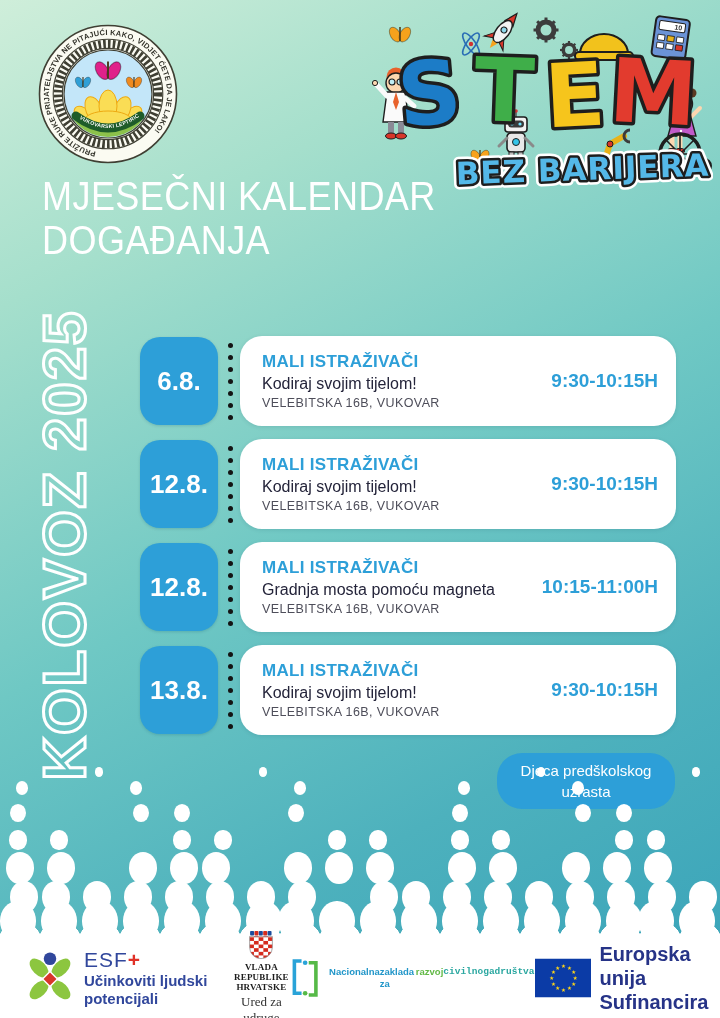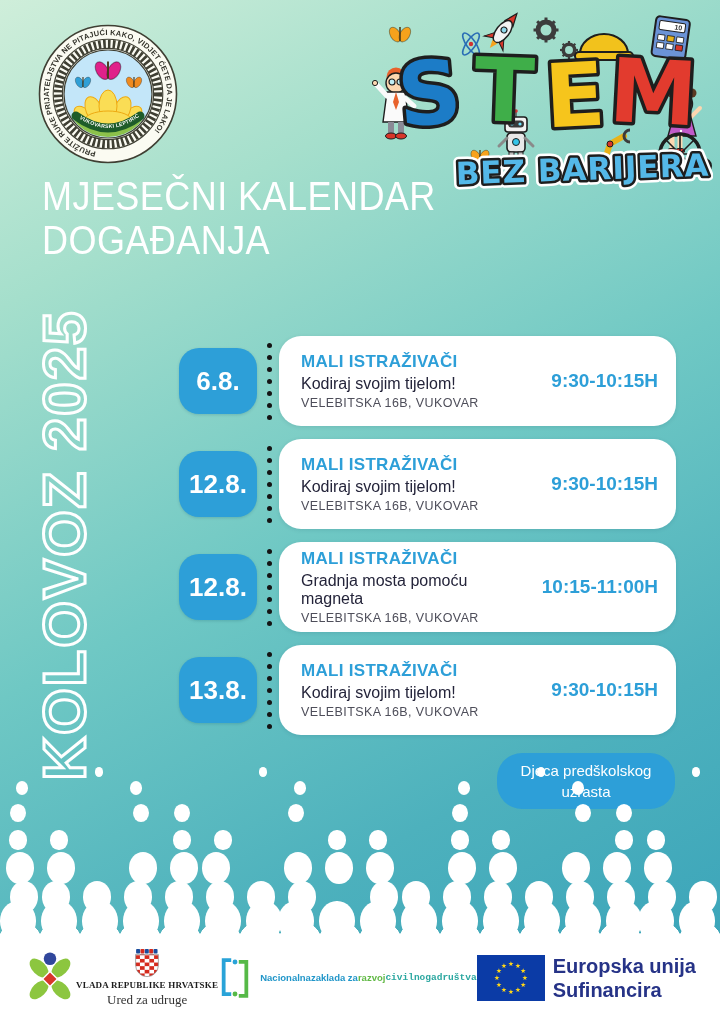--- a/index.html
+++ b/index.html
@@ -17,23 +17,23 @@
     text-anchor:middle;paint-order:stroke;stroke-linejoin:round;}
   .title{position:absolute;left:42px;top:174px;color:#ffffff;font-size:40px;line-height:1.1;
     letter-spacing:.5px;transform:scaleX(.9);transform-origin:left top;font-weight:400;}
   
   .month{position:absolute;left:64px;top:545px;transform:translate(-50%,-50%) rotate(-90deg);
     white-space:nowrap;font-size:60px;font-weight:bold;letter-spacing:2px;
     color:transparent;-webkit-text-stroke:3px #ffffff;}
   
   .events{position:absolute;left:140px;top:336px;width:536px;}
   .event-row{display:flex;align-items:center;height:90px;margin-bottom:13px;}
-  .date-badge{width:78px;height:66px;border-radius:20px;color:#fff;font-weight:bold;font-size:26px;
+  .date-badge{width:78px;height:88px;border-radius:20px;color:#fff;font-weight:bold;font-size:26px;
     display:flex;align-items:center;justify-content:center;flex-shrink:0;
-    box-shadow:0 1px 3px rgba(0,60,80,.18);margin-left:39px;}
+    box-shadow:0 1px 3px rgba(0,60,80,.18);}
   .dotted-sep{display:flex;flex-direction:column;justify-content:center;gap:7px;margin:0 7px 0 10px;}
   .dotted-sep i{width:5px;height:5px;border-radius:50%;background:#141414;display:block;}
   .event-card{flex:1;height:90px;background:#fff;border-radius:22px;display:flex;align-items:center;
     padding:0 18px 0 22px;box-shadow:0 1px 4px rgba(0,50,70,.12);}
   .event-main{flex:1;display:flex;flex-direction:column;gap:3px;}
   .event-title{font-weight:bold;font-size:17px;letter-spacing:.3px;}
   .event-desc{color:#24243a;font-size:16px;}
   .event-loc{color:#4e4e5a;font-size:12.5px;letter-spacing:.4px;}
   .event-time{font-weight:bold;font-size:19px;white-space:nowrap;margin-left:8px;}
   
@@ -432,20 +432,24 @@
         <svg width="52" height="54" viewBox="0 0 54 56">
           <g>
             <ellipse cx="27" cy="13" rx="7" ry="12" fill="#8cc63f" transform="rotate(45 27 29)"></ellipse>
             <ellipse cx="27" cy="13" rx="7" ry="12" fill="#8cc63f" transform="rotate(135 27 29)"></ellipse>
             <ellipse cx="27" cy="13" rx="7" ry="12" fill="#8cc63f" transform="rotate(225 27 29)"></ellipse>
             <ellipse cx="27" cy="13" rx="7" ry="12" fill="#8cc63f" transform="rotate(315 27 29)"></ellipse>
             <circle cx="27" cy="8" r="6.5" fill="#31479c"></circle>
             <rect x="21.5" y="23.5" width="11" height="11" fill="#d8362a" stroke="#ffffff" stroke-width="1.5" transform="rotate(45 27 29)"></rect>
           </g>
         </svg>
+        <div class="esf-text">
+          <div class="esf-title"><span>ESF</span><span class="esf-plus">+</span></div>
+          <div class="esf-sub">Učinkoviti ljudski potencijali</div>
+        </div>
       </div>
 
       <div class="sponsor gov">
         <svg width="24" height="30" viewBox="0 0 26 33">
           <defs>
             <pattern id="cb" width="10.4" height="8" patternUnits="userSpaceOnUse">
               <rect width="5.2" height="4" fill="#d52b1e"></rect>
                 <rect x="5.2" width="5.2" height="4" fill="#ffffff"></rect>
               <rect y="4" width="5.2" height="4" fill="#ffffff"></rect>
                 <rect x="5.2" y="4" width="5.2" height="4" fill="#d52b1e"></rect>

